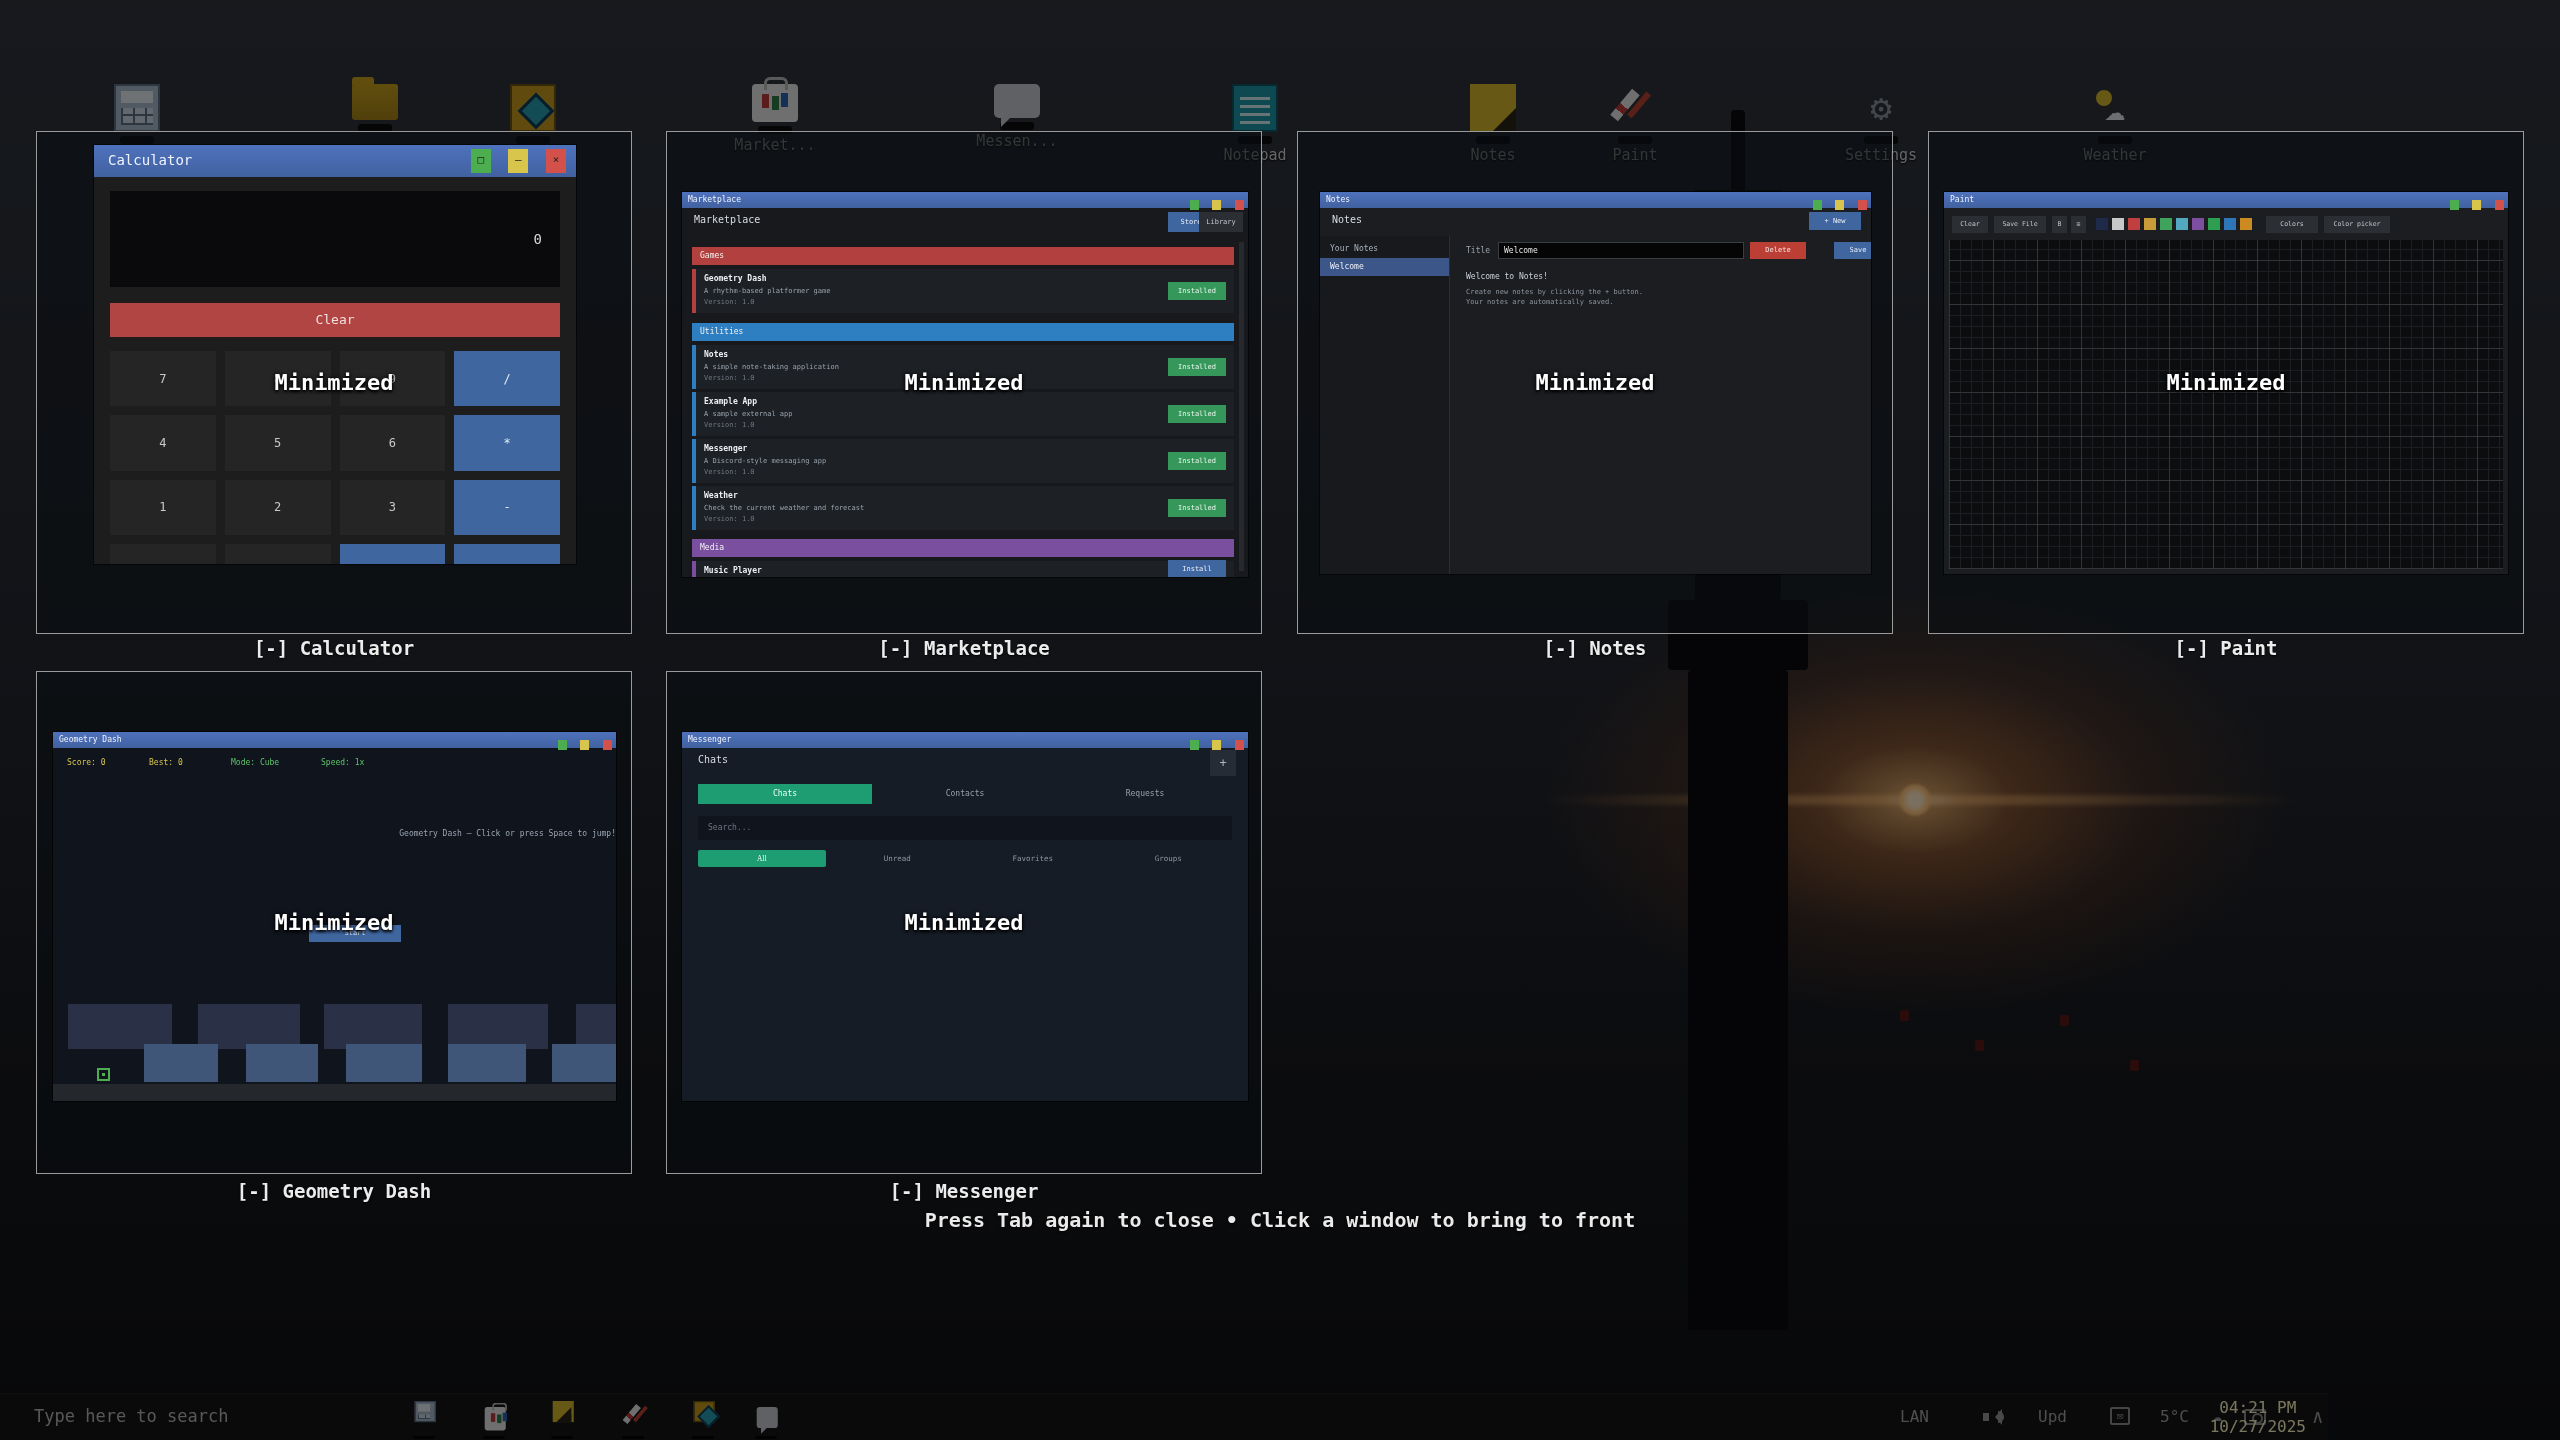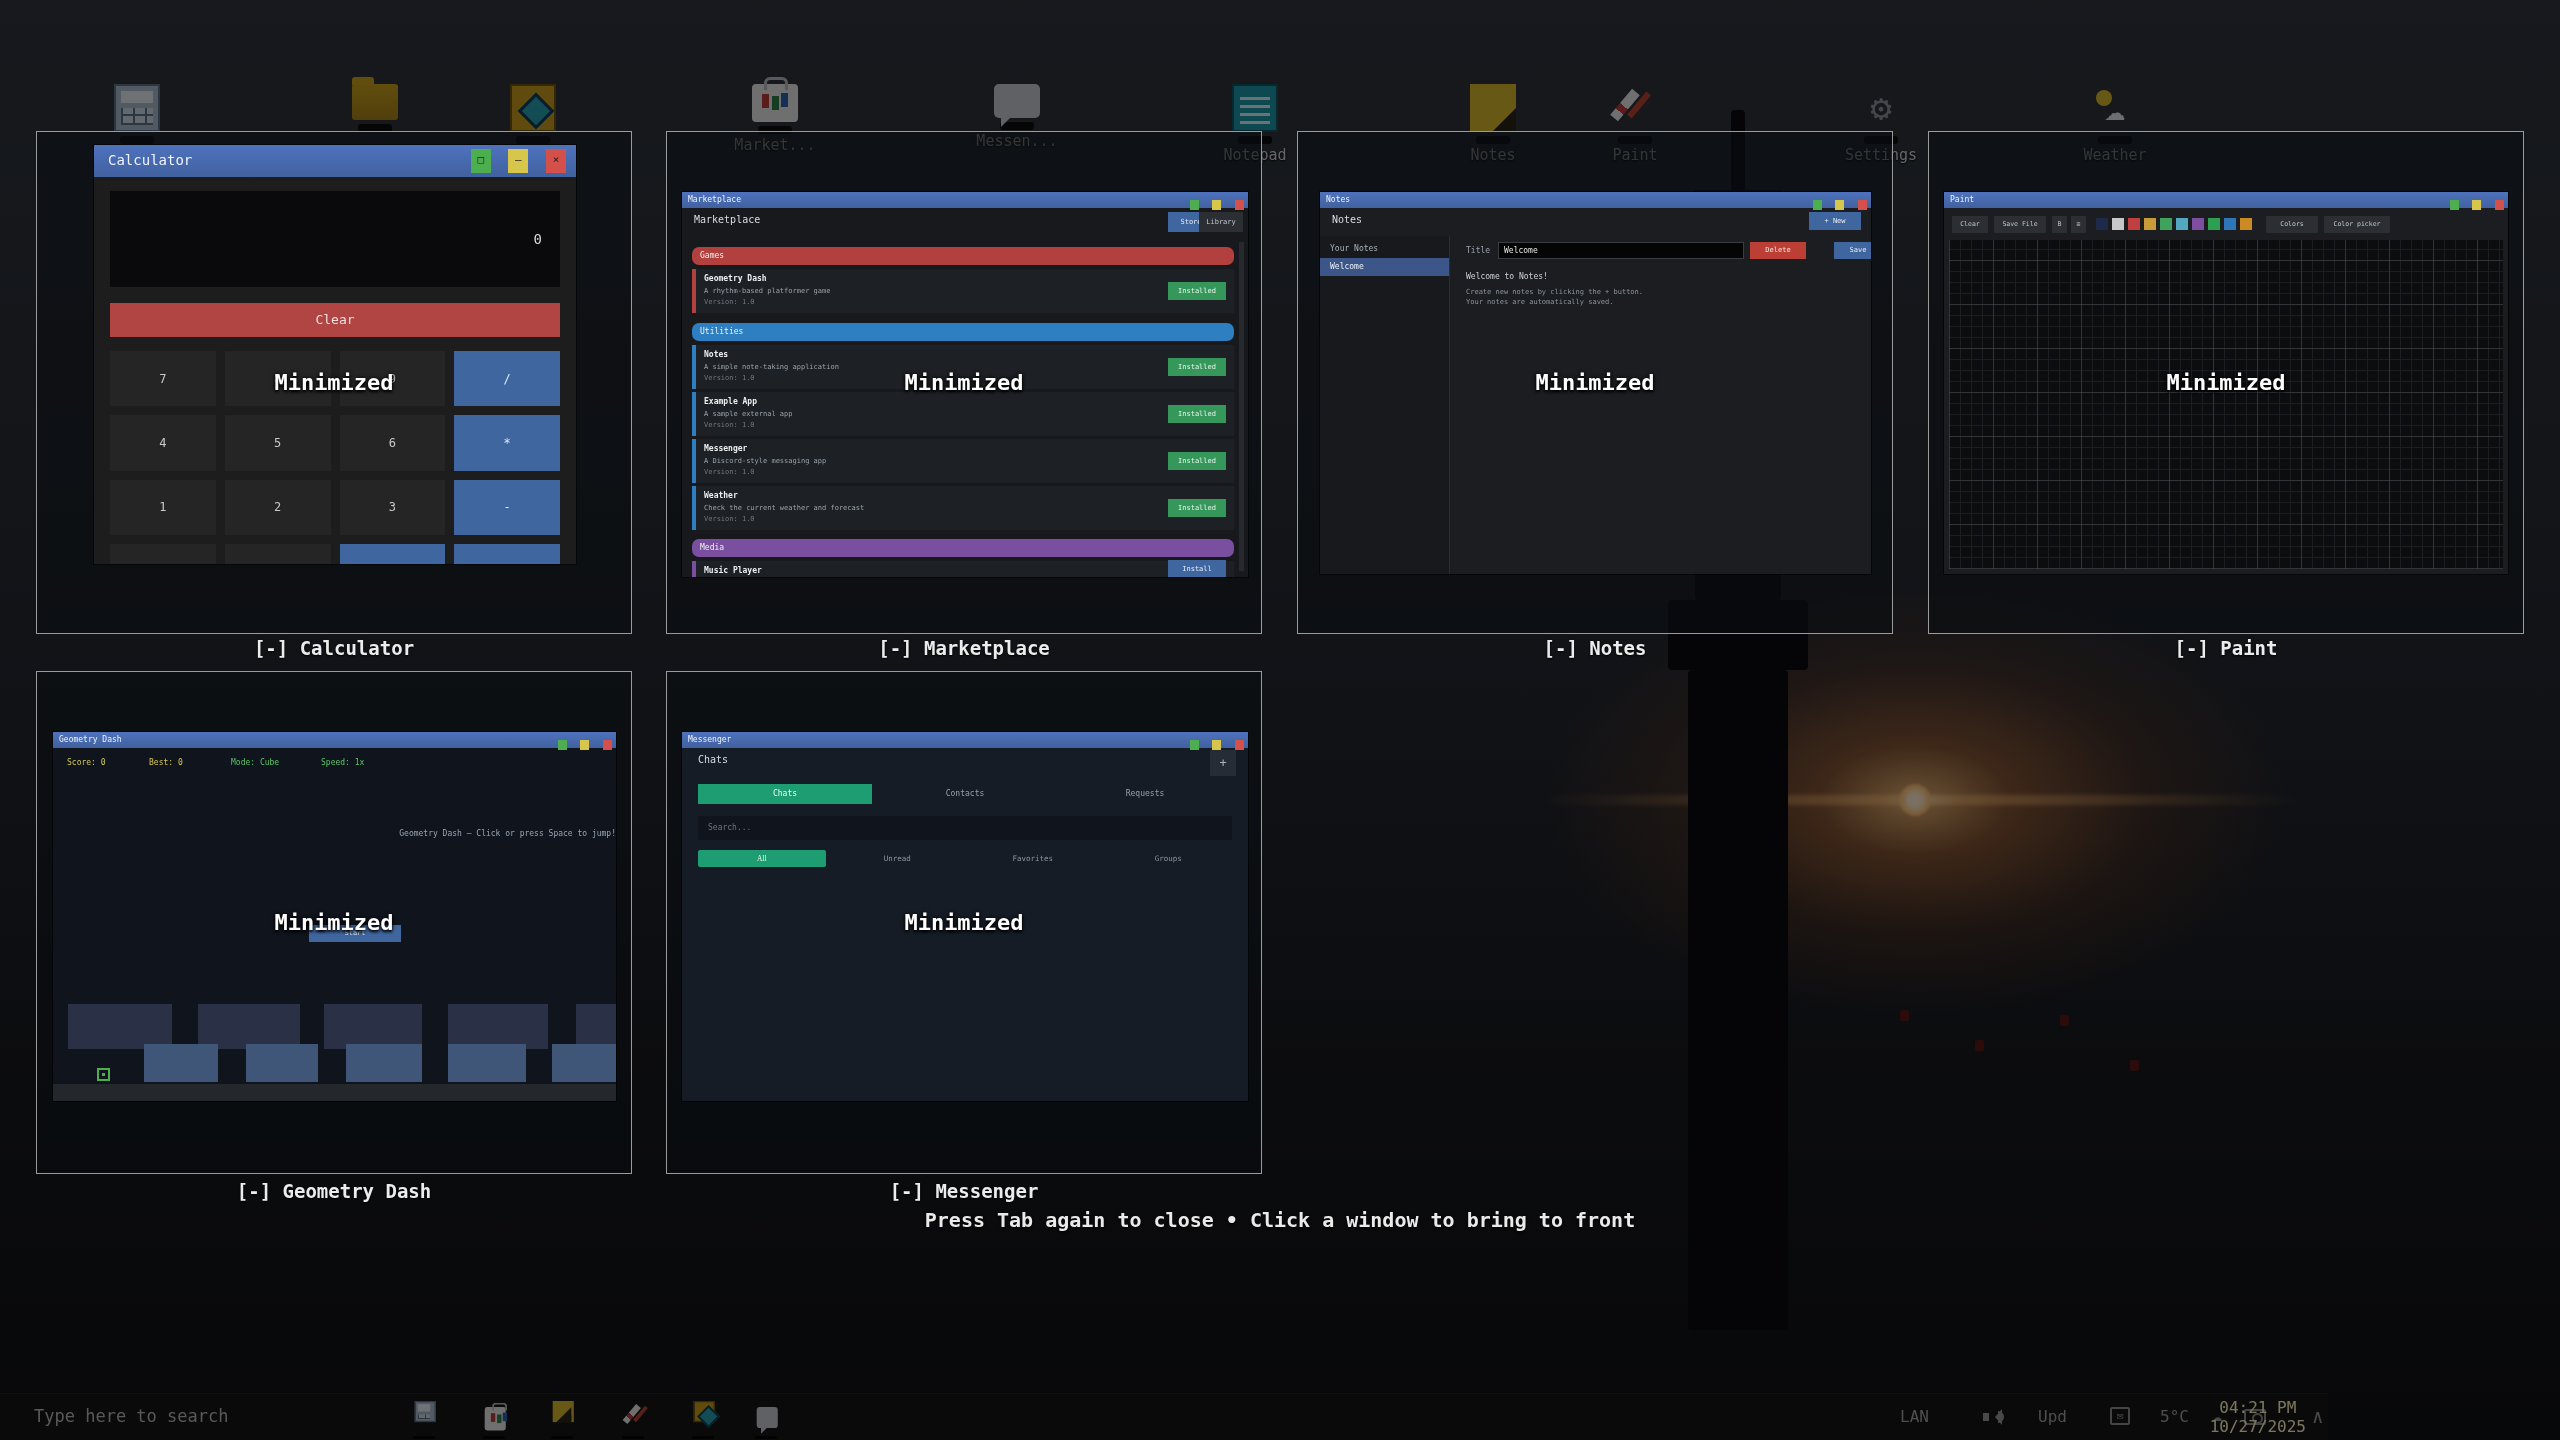--- a/index.html
+++ b/index.html
@@ -101,21 +101,21 @@
   .btn { display:inline-block; text-align:center; }
   .blue { background:#40669f; color:#e8eef8;margin-left:20px; }
   .gray { background:#2b2e33; color:#c2c6cc; }
   .green { background:#35985a; color:#eaf6ee; }
   .redbtn { background:#bb3f35; color:#f6e3e1; }
 
   
   .pv-market { background:#17191d; }
   .mk-header { position:absolute; left:12px; top:22px; font-size:10px; color:#d8dce2; }
   .mk-tab { position:absolute; top:20px; height:20px; font-size:7px; line-height:20px; text-align:center; }
-  .mk-sec { position:absolute; left:10px; right:14px; height:18px; font-size:8px; color:#f2f2f2; line-height:18px; padding-left:8px;border-radius:7px; }
+  .mk-sec { position:absolute; left:10px; right:14px; height:18px; font-size:8px; color:#f2f2f2; line-height:18px; padding-left:8px; }
   .mk-item { position:absolute; left:10px; right:14px; height:44px; background:#1d2024; }
   .mk-accent { position:absolute; left:0; top:0; bottom:0; width:4px; }
   .mk-name { position:absolute; left:12px; top:5px; font-size:8px; font-weight:bold; color:#eceff3; }
   .mk-desc { position:absolute; left:12px; top:18px; font-size:7px; color:#9aa3ad; }
   .mk-ver { position:absolute; left:12px; top:29px; font-size:7px; color:#6f7781; }
   .mk-btn { position:absolute; right:8px; top:13px; width:58px; height:18px; font-size:7px; line-height:18px; }
   .mk-scroll { position:absolute; right:4px; top:50px; bottom:6px; width:5px; background:#26292d; }
 
   
   .pv-notes { background:#1b1d21; }

